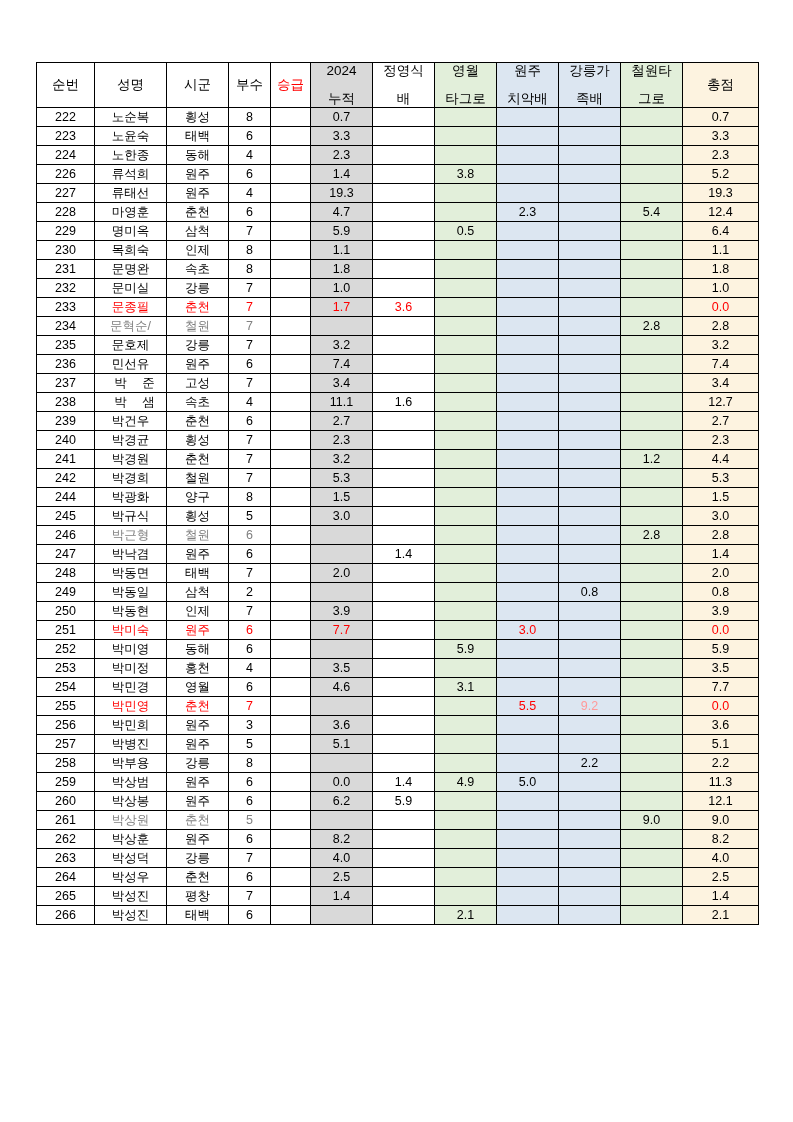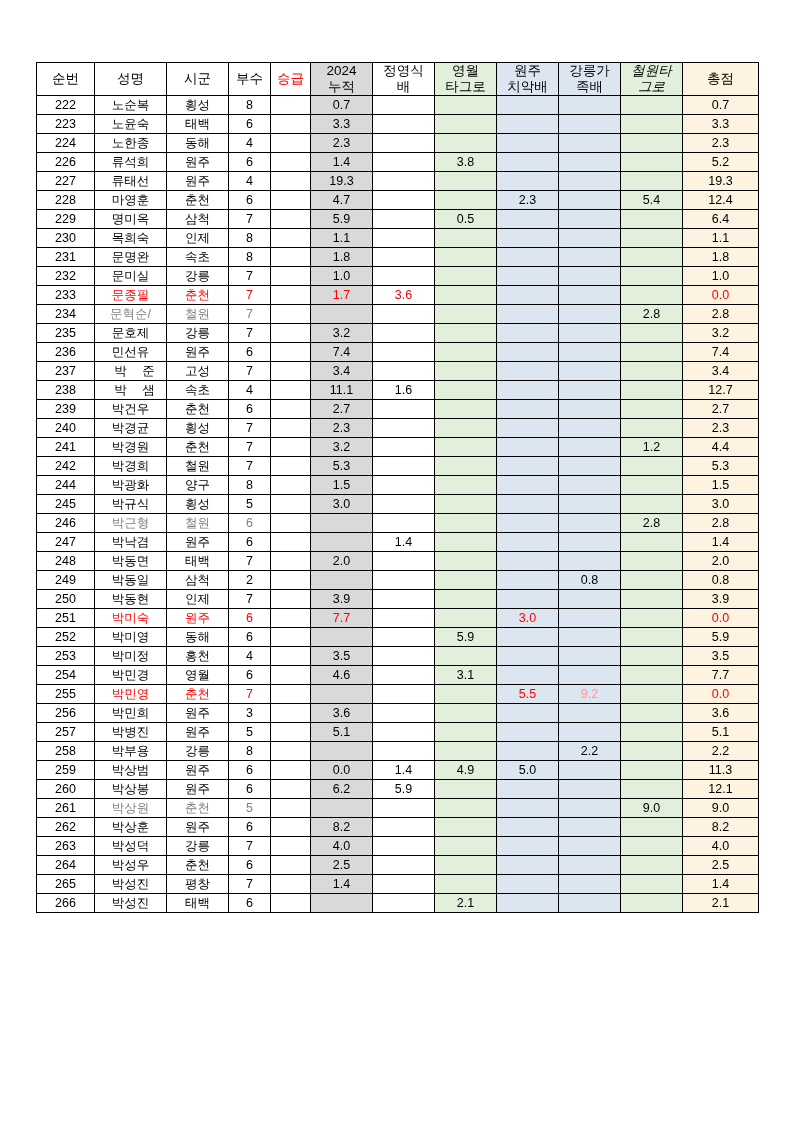--- a/index.html
+++ b/index.html
@@ -38,27 +38,27 @@
     font-weight: normal;
   }
   
   thead th {
     height: 56px;
     font-size: 13.5px;
     font-weight: bold;
     padding: 1px 0;
   }
   thead th .l1 { display: block; }
-  thead th .l2 { display: block; }
+  thead th .l2 { display: block; margin-top: 12px; }
   th.h-seungup { color: #ff0000; }
   th.h-2024 { background: #d9d9d9; }
   th.h-yeongwol { background: #e2efda; }
   th.h-wonju { background: #dce6f1; }
   th.h-gangneung { background: #dce6f1; }
-  th.h-cheorwon { background: #e2efda; font-style: italic; }
+  th.h-cheorwon { background: #e2efda; }
   th.h-total { background: #fdf3e0; }
 
   
   col.c-rank   { width: 58px; }
   col.c-name   { width: 72px; }
   col.c-city   { width: 62px; }
   col.c-bu     { width: 42px; }
   col.c-seung  { width: 40px; }
   col.c-2024   { width: 62px; }
   col.c-jeong  { width: 62px; }

